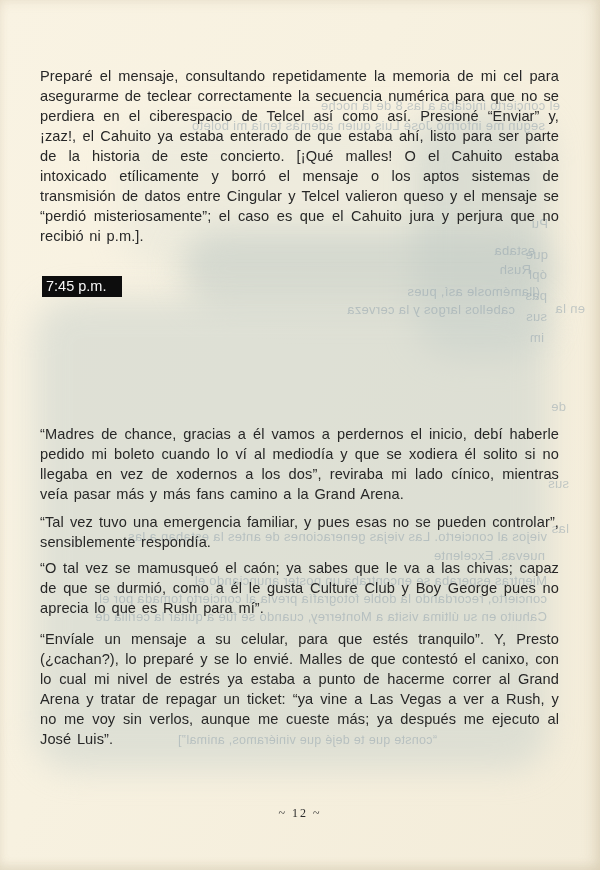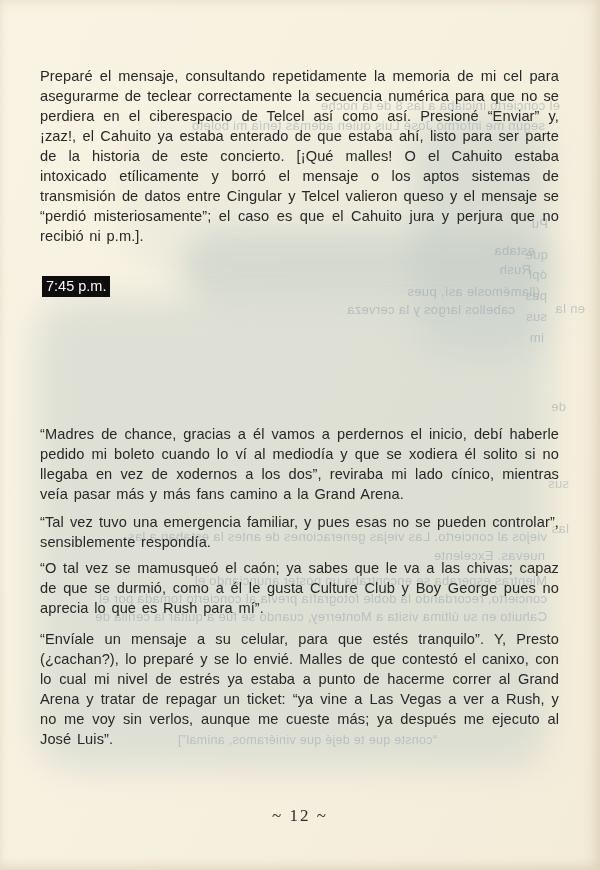--- a/index.html
+++ b/index.html
@@ -26,26 +26,26 @@
   
   .content{position:absolute;inset:0;}
   .para{
     position:absolute;left:40px;width:519px;margin:0;
     color:#272727;font-size:14.6px;line-height:20px;
     text-align:justify;word-spacing:1.5px;letter-spacing:.1px;
   }
   .badge{
     position:absolute;left:42px;top:276px;
     background:#0d0d0d;color:#f7f7f7;
-    font-size:14.5px;line-height:18px;padding:1px 4px 2px 4px;
+    font-size:14.5px;line-height:18px;padding:1px 16px 2px 4px;
   }
   .page-number{
     position:absolute;left:0;top:806px;width:100%;text-align:center;
     font-family:"Liberation Serif","DejaVu Serif",serif;
-    font-size:17px;color:#2b2b2b;letter-spacing:2px;
+    font-size:12px;color:#2b2b2b;letter-spacing:2px;
   }
 </style>
 </head>
 <body>
 
 <div class="page">
 
   <div class="shadow s4"></div>
   <div class="shadow s1"></div>
   <div class="shadow s2"></div>

